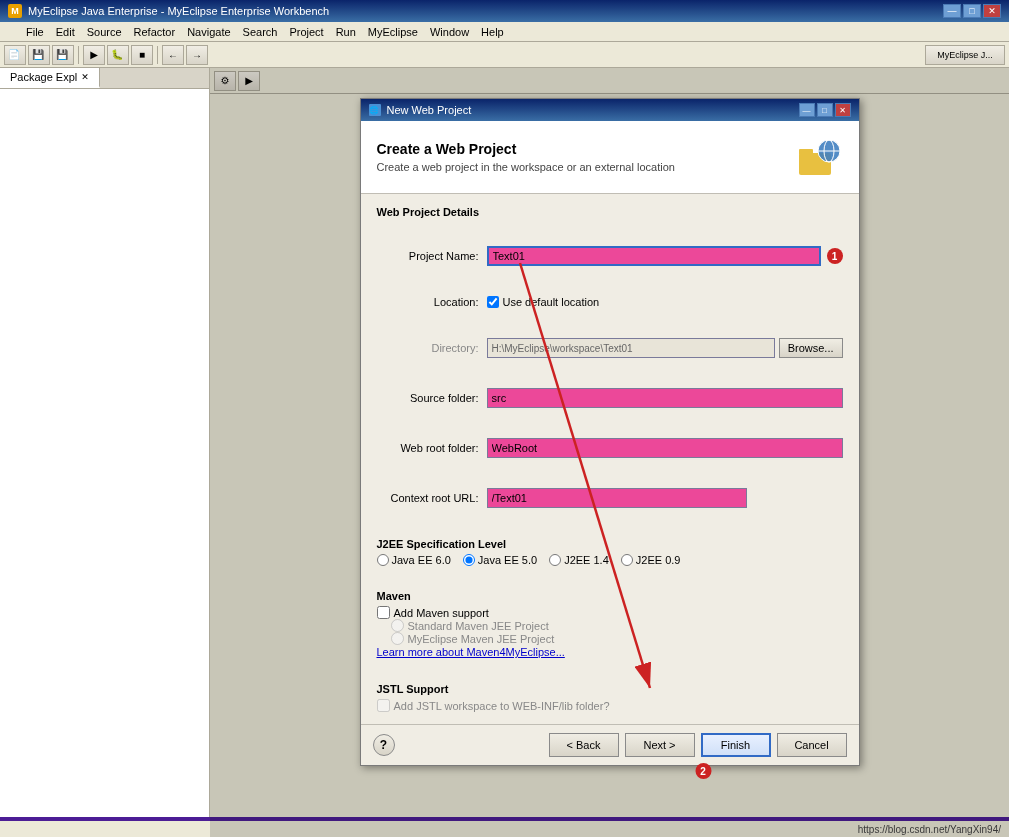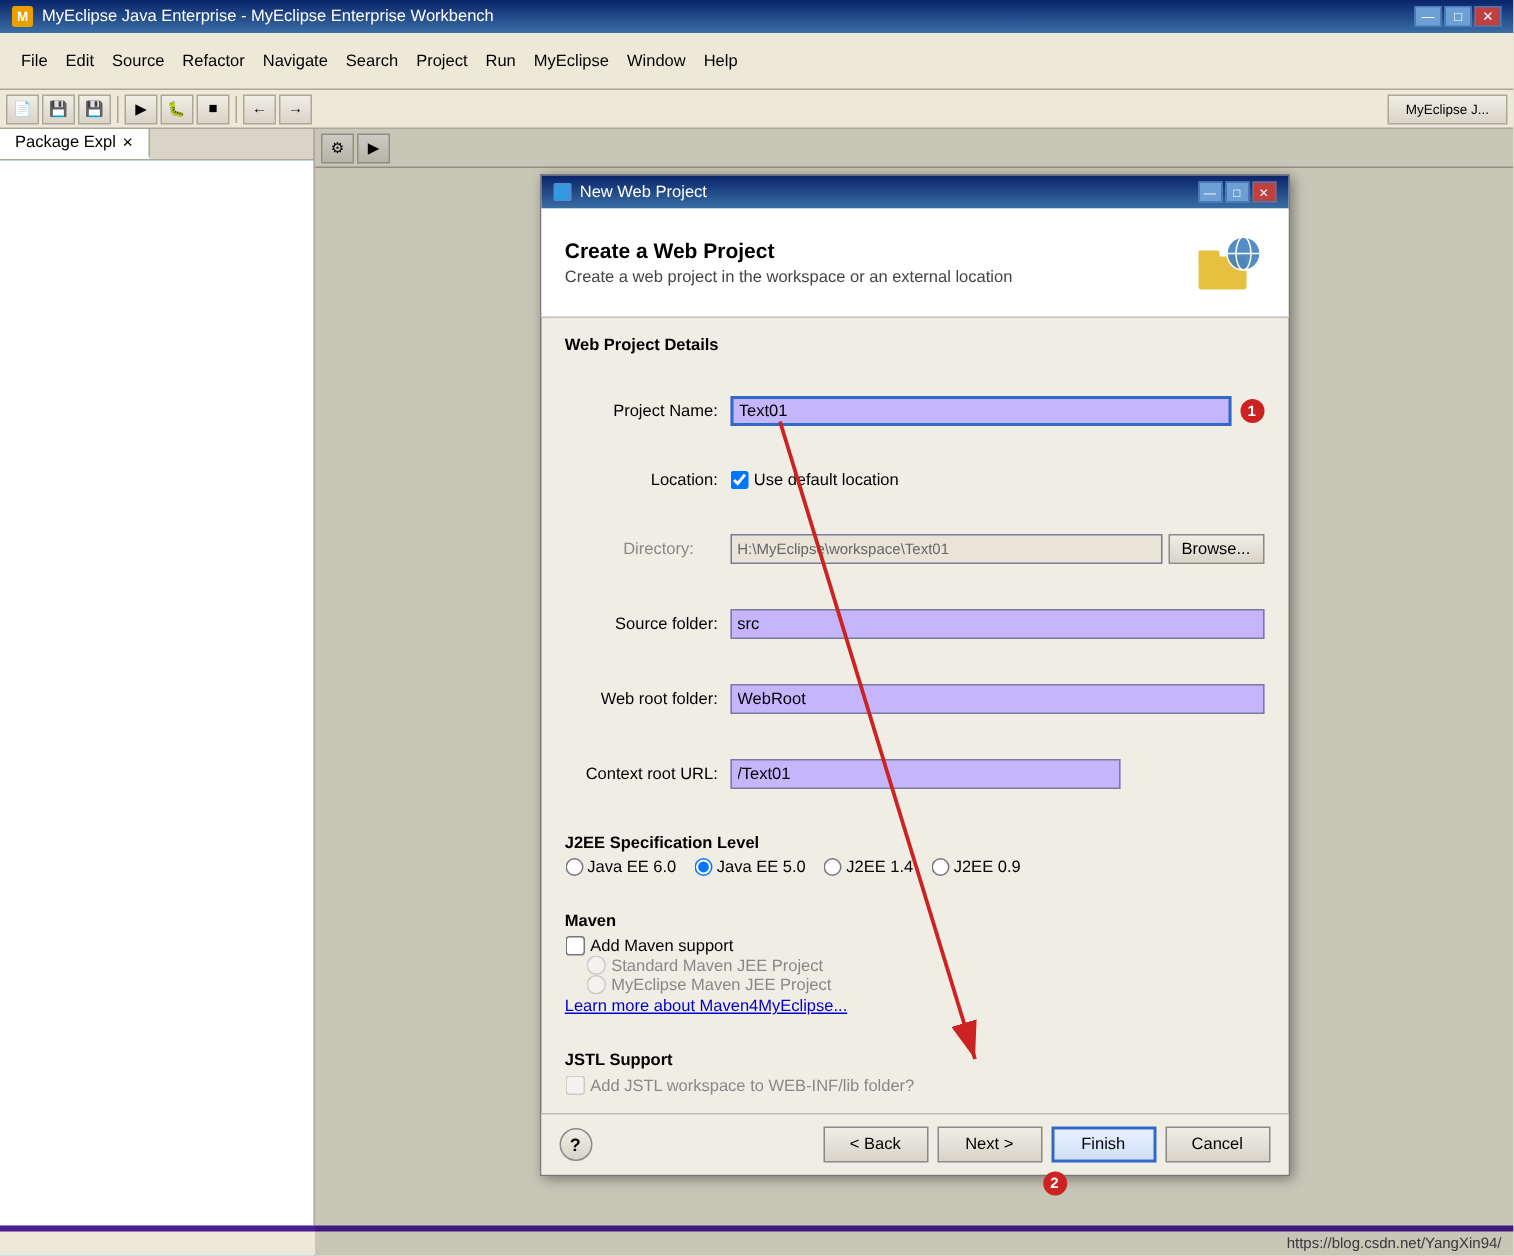--- a/index.html
+++ b/index.html
@@ -60,24 +60,24 @@
       display: flex;
       align-items: center;
       justify-content: center;
       cursor: pointer;
     }
     .title-btn.close { background: #c04040; }
 
     
     .menu-bar {
       background: #ece9d8;
-      height: 38px;
-      display: flex;
-      align-items: center;
-      padding: 0 8px;
+      height: 20px;
+      display: flex;
+      align-items: center;
+      padding: 0 20px;
       border-bottom: 1px solid #aca899;
       position: relative;
       z-index: 1;
     }
     .menu-item {
       padding: 2px 6px;
       font-size: 11px;
       color: #000;
       cursor: pointer;
     }
@@ -109,21 +109,21 @@
     
     .ide-layout {
       display: flex;
       height: calc(100% - 68px);
       position: relative;
     }
 
     
     .side-panel {
       width: 210px;
-      background: #0ea5e9;
+      background: #f97316;
       border-right: 1px solid #aca899;
       display: flex;
       flex-direction: column;
     }
     .panel-content {
       flex: 1;
       background: white;
       padding: 4px;
     }
 
@@ -246,21 +246,21 @@
       font-size: 11px;
       color: #000;
       text-align: right;
       padding-right: 8px;
       flex-shrink: 0;
     }
     .form-input {
       flex: 1;
       height: 20px;
       border: 1px solid #7a7a9a;
-      background: #c4b5fd;
+      background: #ec4899;
       padding: 2px 4px;
       font-size: 11px;
       outline: none;
     }
     .form-input.project-name {
       border: 2px solid #316ac5;
     }
     .form-input-disabled {
       background: #e8e4d8;
       color: #888;
@@ -532,21 +532,21 @@
 
           <div class="form-row">
             <span class="form-label">Location:</span>
             <div class="checkbox-row" style="padding-left:0; display:flex; gap:4px;">
               <input type="checkbox" id="default-loc" checked="" style="">
               <label for="default-loc" class="checkbox-label">Use default location</label>
             </div>
           </div>
 
           <div style="display:flex; align-items:center; margin-bottom:6px;">
-            <span style="width:110px; text-align:right; padding-right:24px; font-size:11px; color:#888; flex-shrink:0;">Directory:</span>
+            <span style="width:110px; text-align:right; padding-right:8px; font-size:11px; color:#888; flex-shrink:0;">Directory:</span>
             <input class="form-input form-input-disabled" type="text" value="H:\MyEclipse\workspace\Text01" style="flex: 1 1 0%; background: rgb(232, 228, 216); color: rgb(102, 102, 102); font-size: 10px;">
             <button class="browse-btn" style="margin-left:4px;">Browse...</button>
           </div>
 
           <div class="form-row">
             <span class="form-label">Source folder:</span>
             <input class="form-input" type="text" value="src" style="">
           </div>
 
           <div class="form-row">

